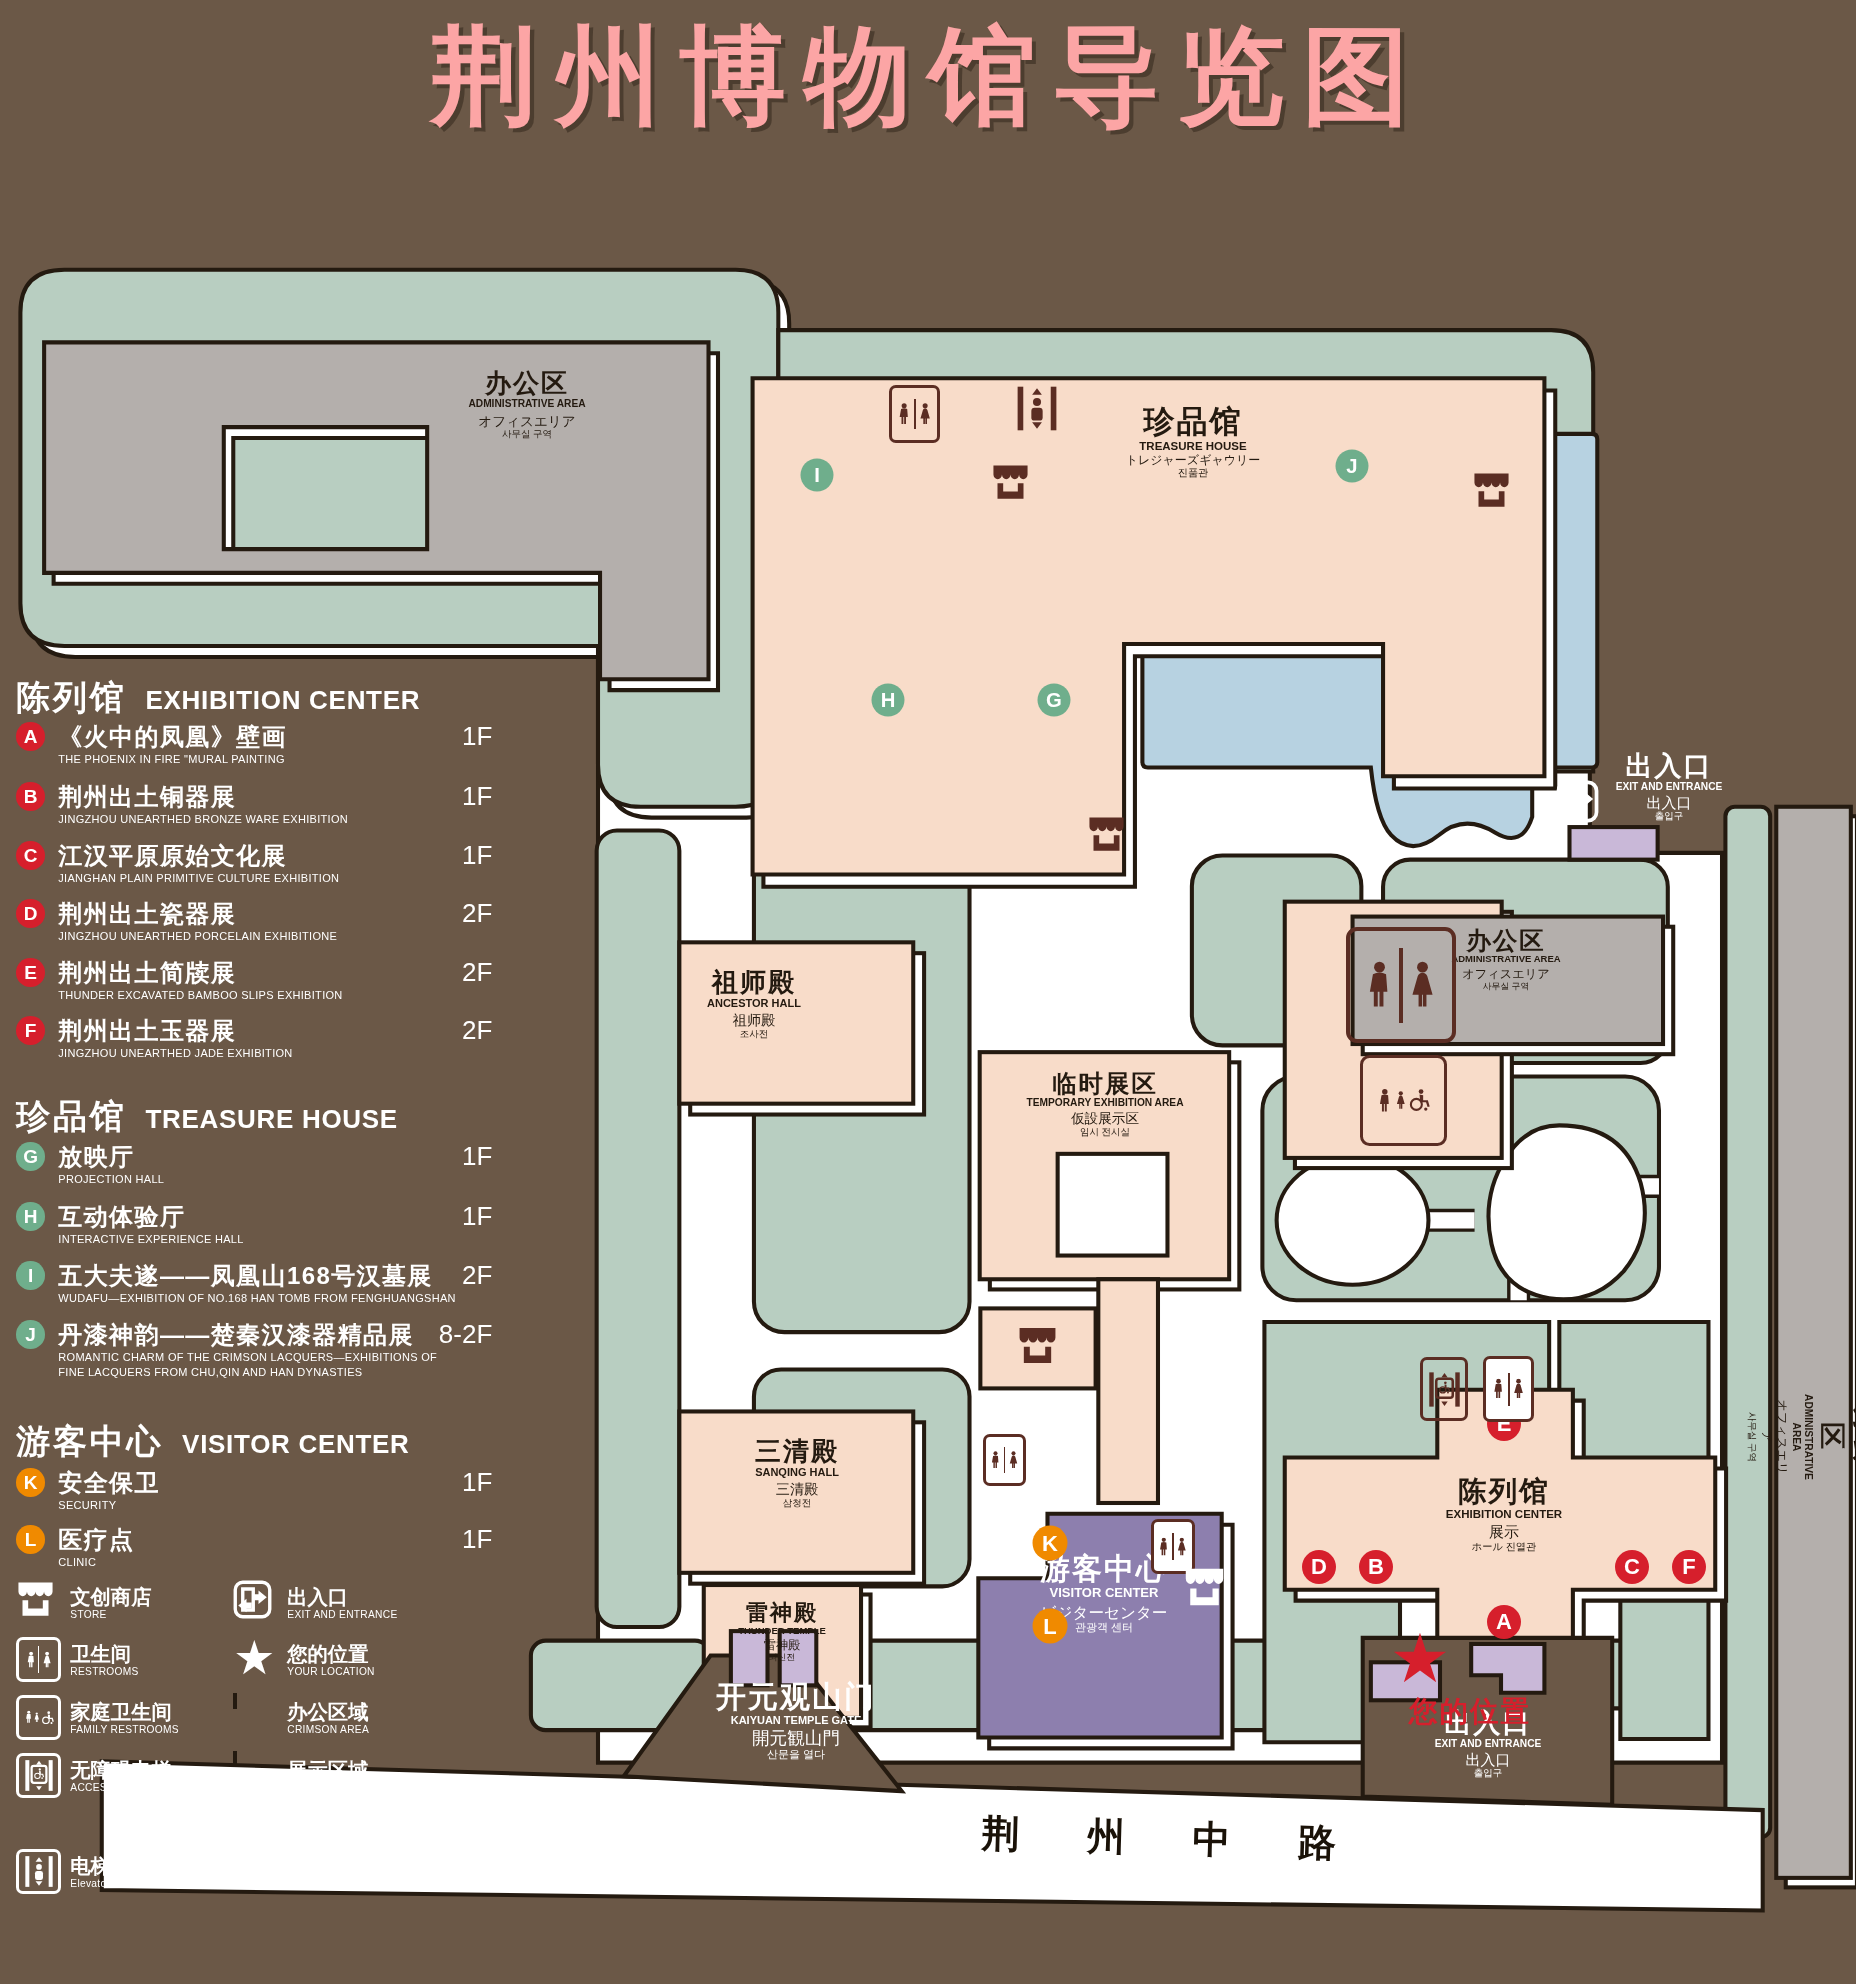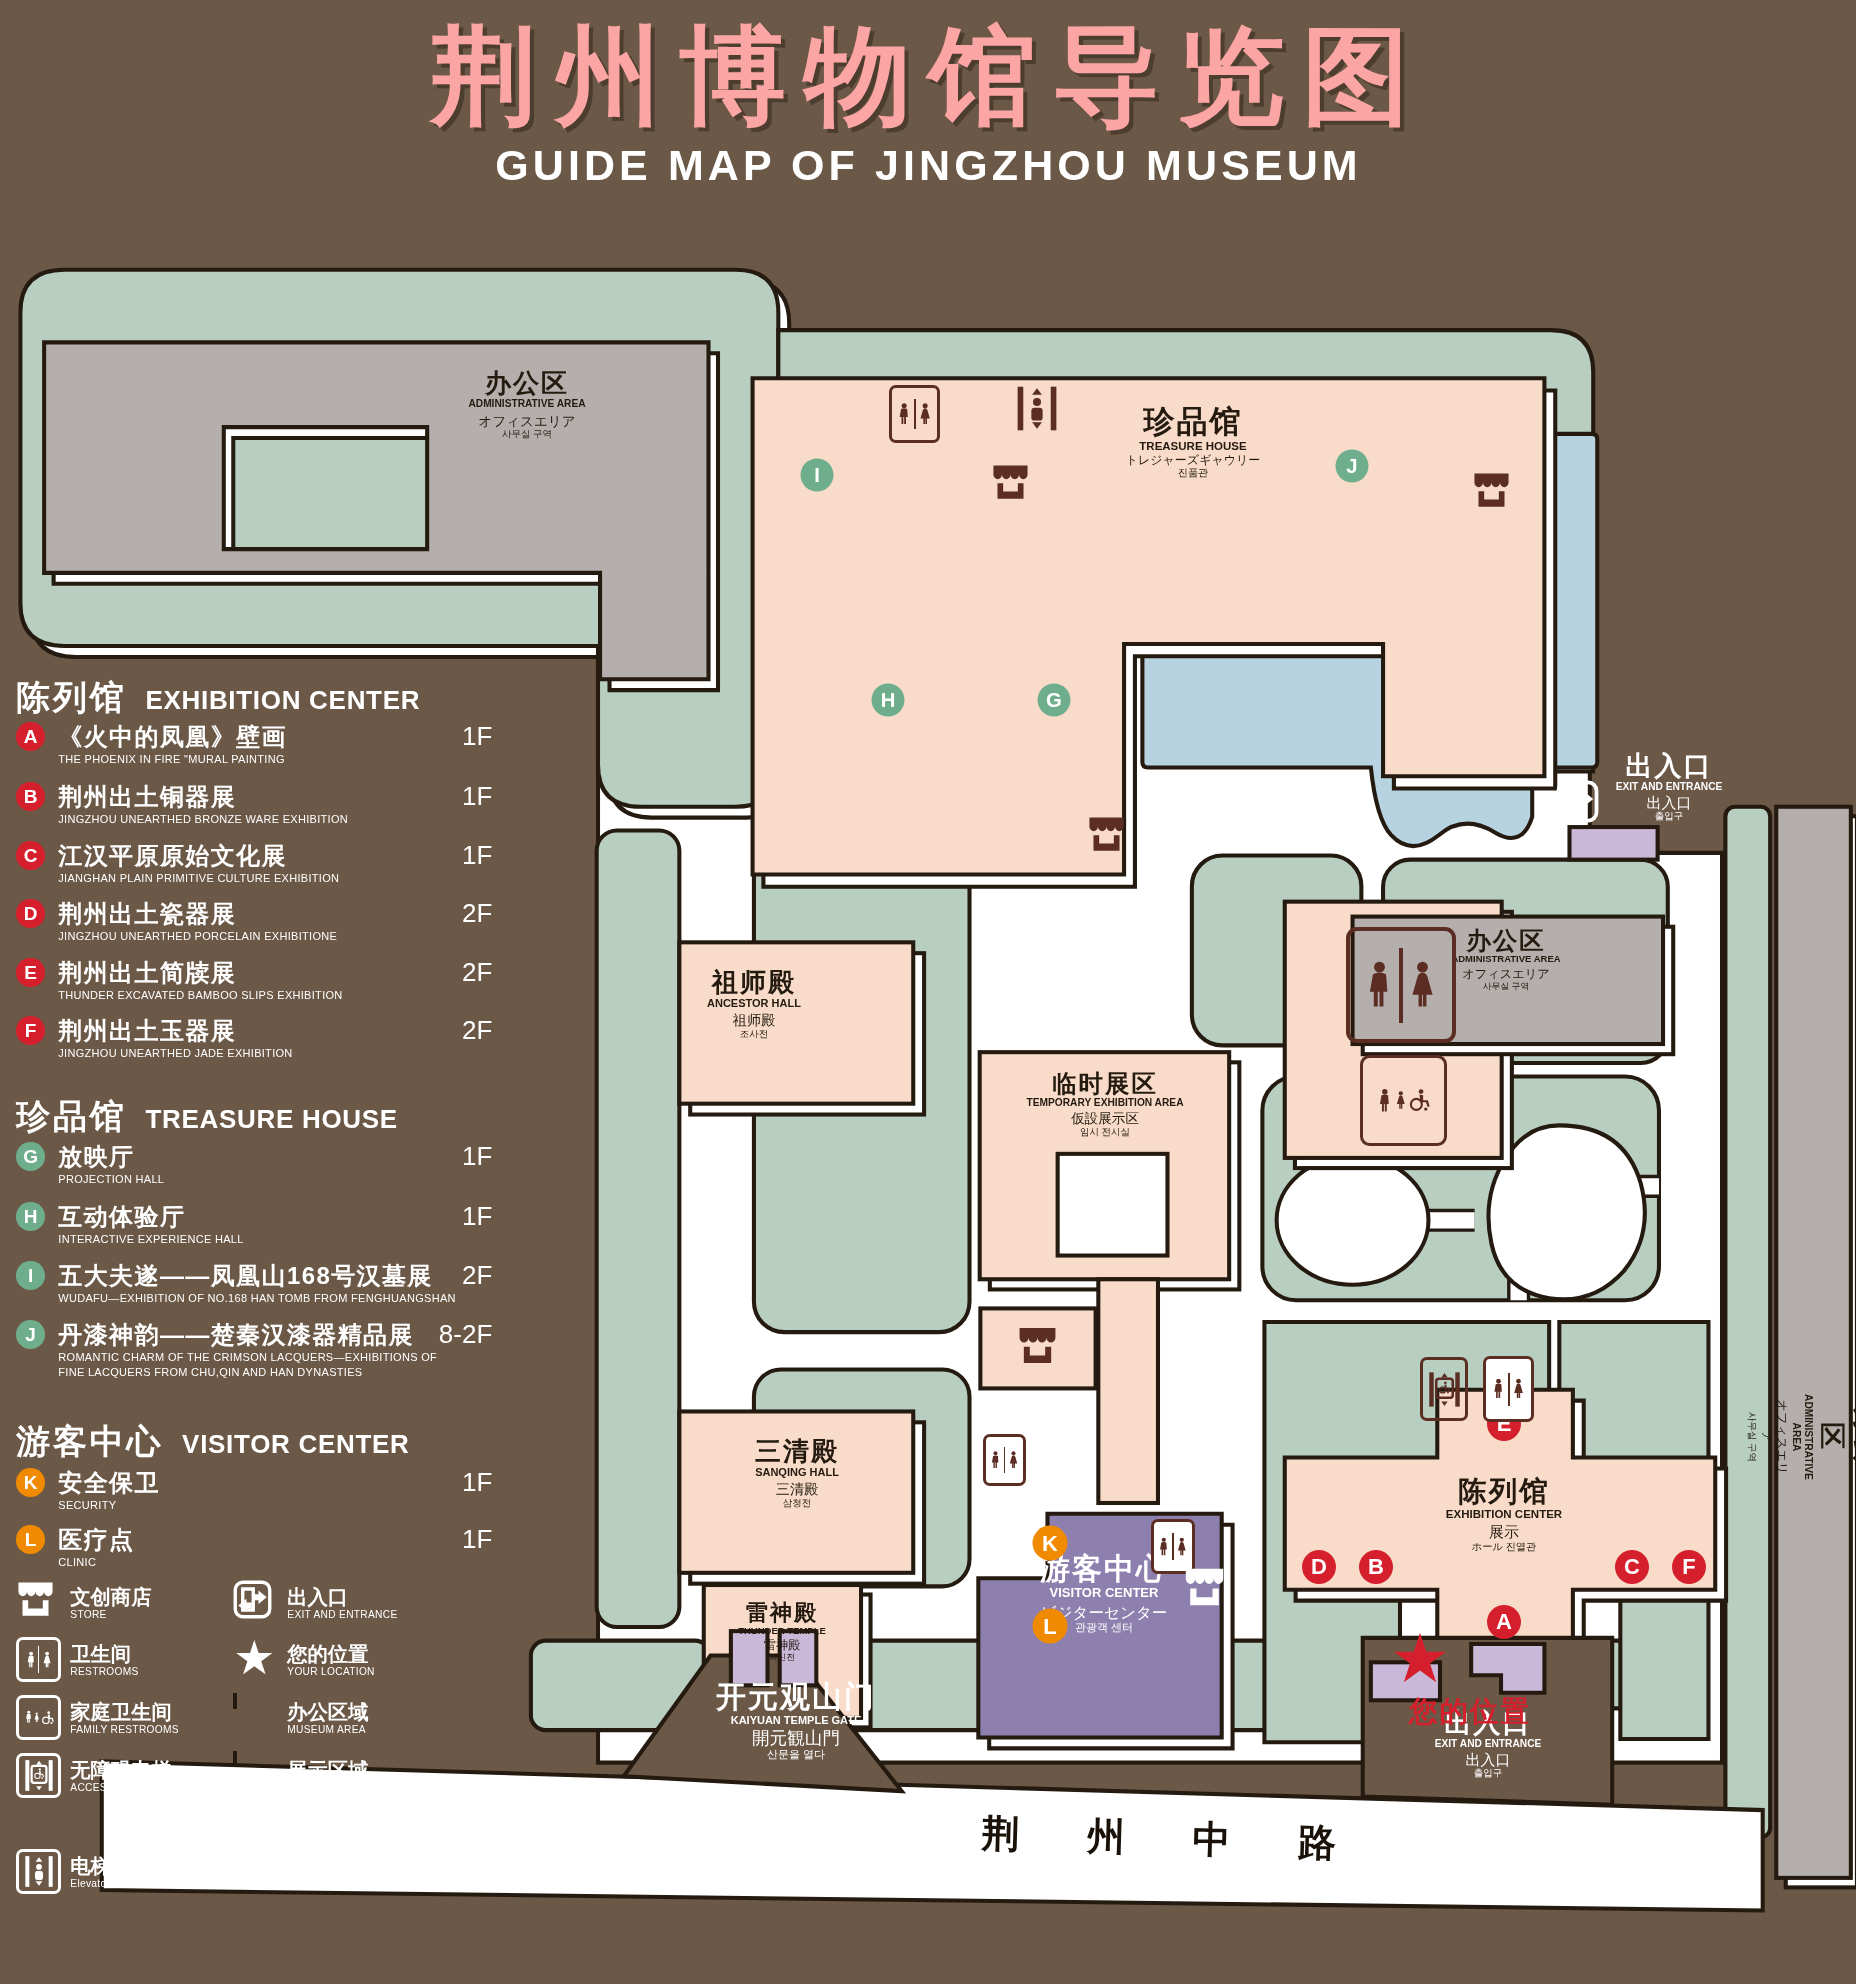--- a/index.html
+++ b/index.html
@@ -94,21 +94,20 @@
           <rect x="43" y="2" width="7" height="54"></rect>
       <rect x="13" y="12" width="26" height="30" rx="4" fill="none" stroke="currentColor" stroke-width="4"></rect>
       <use href="#s-wheel" x="16" y="16" width="20" height="20"></use>
       <path d="M26,3 l5,7 h-10 z"></path>
           <path d="M26,55 l-5,-7 h10 z"></path>
     </symbol>
   </defs>
 </svg>
 
 <div class="title-cn">荆州博物馆导览图</div>
-<div class="title-en">GUIDE MAP OF JINGZHOU MUSEUM</div>
 
 <svg class="mapsvg" width="1857" height="1985" viewBox="0 0 2739 2928">
   <g stroke="#241a10" stroke-width="6">
 
     <path d="M882,565 H2345 V1258 H2540 V2600 H882 Z" fill="#ffffff"></path>
 
     <path d="M111,414 H1101 Q1164,414 1164,477 V1144 Q1164,1206 1101,1206 H961 Q898,1206 898,1144 V969 H111 Q46,969 46,906 V477 Q46,414 111,414 Z" fill="#ffffff"></path>
     <path d="M95,398 H1085 Q1148,398 1148,461 V1128 Q1148,1190 1085,1190 H945 Q882,1190 882,1128 V953 H95 Q30,953 30,890 V461 Q30,398 95,398 Z" fill="#b8cec1"></path>
 
     <path d="M79,521 H1059 V1018 H899 V861 H79 Z M344,646 h300 v180 h-300 z" fill="#ffffff" fill-rule="evenodd"></path>
@@ -535,21 +534,21 @@
       <svg width="13.6" height="13.6" viewBox="0 0 44 44" fill="currentColor">
             <use href="#s-wheel"></use>
           </svg>
         </span>
     <span class="cn">家庭卫生间</span>
         <span class="en">FAMILY RESTROOMS</span>
   </div>
   <div class="lg-sym" style="left:217px;top:1027px;">
     <span class="ic"><span class="swatch sw-gray"></span></span>
     <span class="cn">办公区域</span>
-        <span class="en">MUSEUM AREA</span>
+        <span class="en">CRIMSON AREA</span>
   </div>
 
   <div class="lg-sym" style="left:0;top:1085px;">
     <span class="ic iconbox" style="width:39px;height:39px;position:absolute;">
       <svg width="30" height="33" viewBox="0 0 52 58" fill="currentColor">
             <use href="#s-access-elev"></use>
           </svg>
         </span>
     <span class="cn">无障碍电梯</span>
         <span class="en">ACCESSIBLE ELEVATOR</span>

